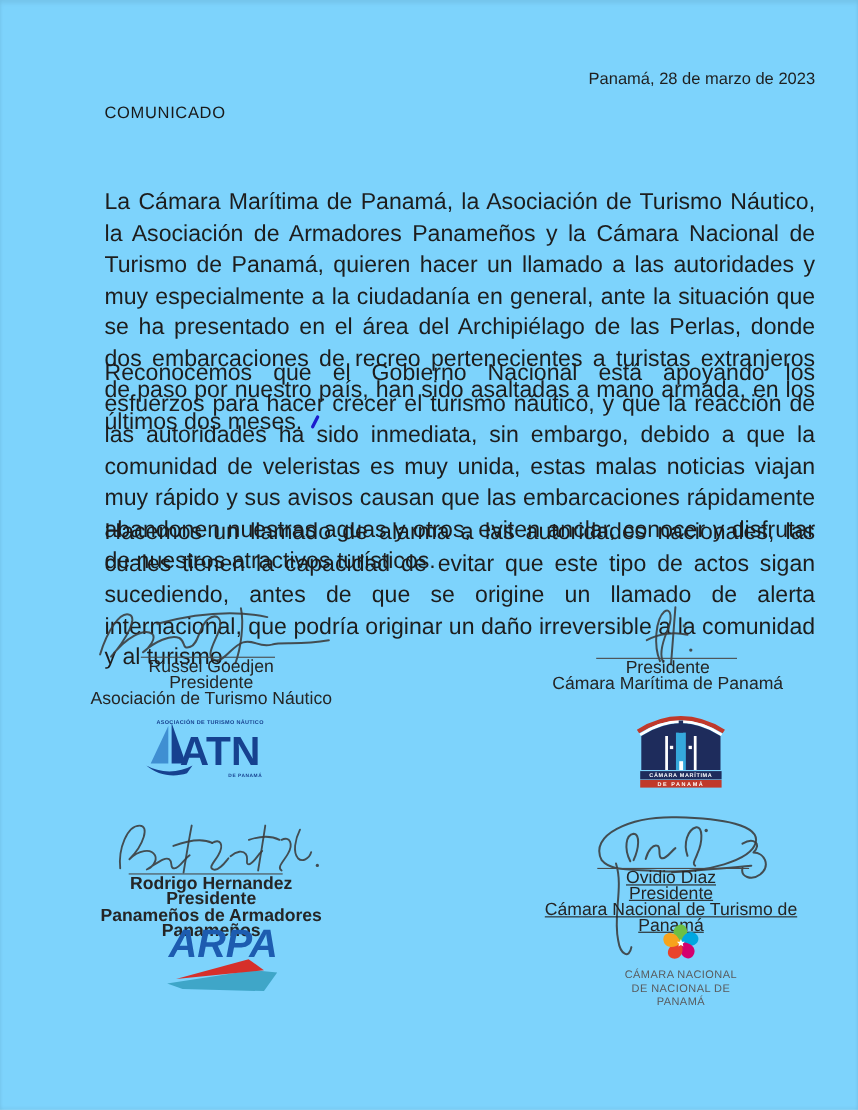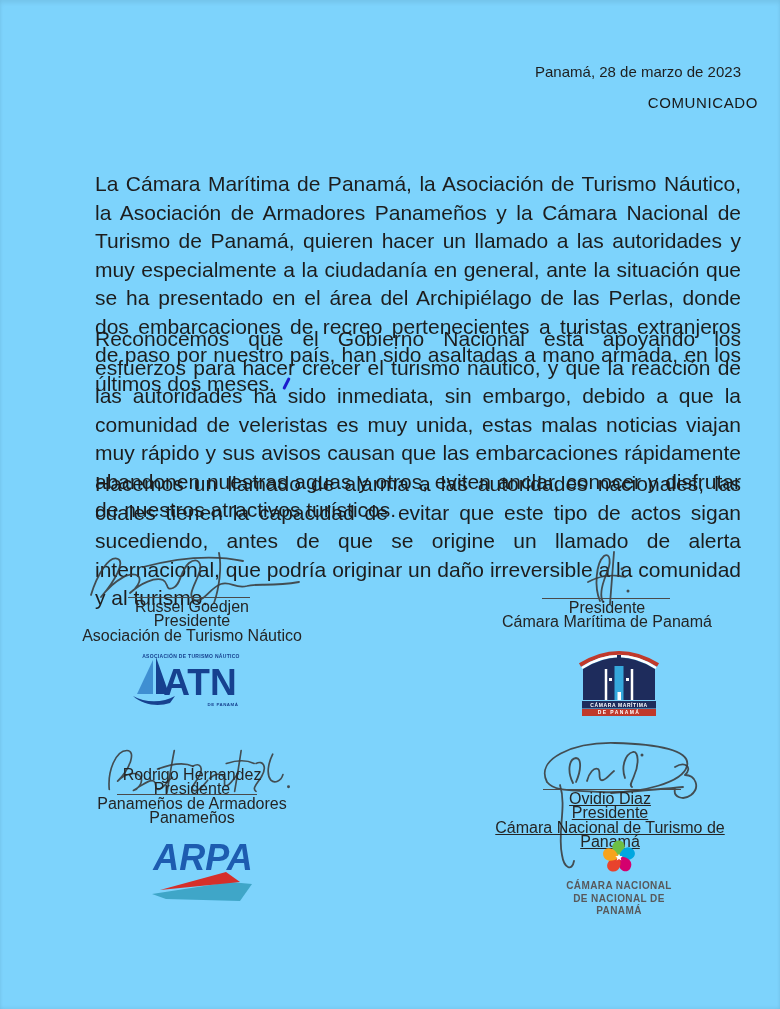--- a/index.html
+++ b/index.html
@@ -2,34 +2,34 @@
 <html><head>
 <meta charset="utf-8">
 <style>
   html,body{margin:0;padding:0;background:#ffffff;}
   .page{
     position:relative;width:780px;height:1009px;background:#7dd3fc;
     font-family:"Liberation Sans",sans-serif;color:#222;overflow:hidden;
     box-shadow:inset 0 3px 4px rgba(0,0,0,0.07), inset 0 -2px 3px rgba(0,0,0,0.04);
   }
   .date{position:absolute;top:63px;left:95px;width:646px;text-align:right;font-size:15px;color:#1e1e1e;}
-  .doc-title{position:absolute;top:94px;left:112px;width:646px;text-align:right;font-size:15px;letter-spacing:.6px;color:#191919;font-weight:500;}
+  .doc-title{position:absolute;top:94px;left:95px;width:646px;text-align:left;font-size:15px;letter-spacing:.6px;color:#191919;font-weight:500;}
   .para{position:absolute;left:95px;width:646px;text-align:justify;font-size:21px;line-height:28.5px;color:#1d1d1d;}
   #para-1{top:149px;}
   #para-2{top:304px;}
   #para-3{top:449px;}
   .pen-mark{position:absolute;left:285px;top:377px;width:3px;height:13px;background:#1c1ccd;border-radius:2px;transform:rotate(27deg);}
   .sig-svg{position:absolute;overflow:visible;}
   .sig-svg path{fill:none;stroke:#3a3a3a;stroke-width:1.8;stroke-linecap:round;stroke-linejoin:round;opacity:.88;}
   .sig-svg circle{fill:#3a3a3a;opacity:.88;}
   .sig-line{position:absolute;border-top:1.5px solid #4a4a4a;height:0;}
   .sig-text{position:absolute;width:250px;text-align:center;font-size:16px;line-height:14.3px;color:#252525;}
   .logo-svg{position:absolute;}
   .cnt-block{position:absolute;left:556px;top:838px;width:126px;text-align:center;}
-  .cnt-caption{font-size:10px;line-height:12.5px;letter-spacing:.4px;color:#58595b;font-weight:bold;}
+  .cnt-caption{font-size:10px;line-height:12.5px;letter-spacing:.4px;color:#58595b;font-weight:normal;}
 </style>
 </head>
 <body>
 
 <div class="page">
 
   <div class="date">Panamá, 28 de marzo de 2023</div>
   <div class="doc-title">COMUNICADO</div>
 
   <p class="para" id="para-1">La Cámara Marítima de Panamá, la Asociación de Turismo Náutico,  la Asociación de Armadores Panameños y la Cámara Nacional de Turismo de Panamá, quieren hacer un llamado a las autoridades y muy especialmente a la ciudadanía en general, ante la situación que se ha presentado en el área del Archipiélago de las Perlas, donde dos embarcaciones de recreo pertenecientes a turistas extranjeros de paso por nuestro país, han sido asaltadas a mano armada, en los últimos dos meses.</p>
@@ -96,21 +96,21 @@
     <path d="M62,28 C78,22 92,21 100,25"></path>
     <path d="M100,25 C108,20 112,27 106,37 C102,44 96,49 101,51 C106,53 112,45 116,40"></path>
     <path d="M118,38 C124,33 130,32 133,36 C136,40 132,46 136,46 C141,45 144,37 149,33"></path>
     <path d="M152,8 C150,22 147,40 145,52"></path>
     <path d="M136,22 C148,18 158,18 166,22"></path>
     <path d="M168,22 C176,18 180,26 174,36 C170,43 163,49 168,52"></path>
     <path d="M186,12 C181,22 179,34 184,40 C188,44 195,41 197,34"></path>
     <circle cx="203" cy="47" r="1.6"></circle>
   </svg>
   <div class="sig-line" style="left:117px;top:794px;width:140px;"></div>
-  <div class="sig-text" style="left:67px;top:768px;">
+  <div class="sig-text" style="left:67px;top:797px;font-weight:bold;">
     <div>Rodrigo Hernandez</div>
     <div>Presidente</div>
     <div>Panameños de Armadores Panameños</div>
   </div>
 
   <svg class="sig-svg" style="left:515px;top:737px;" width="200" height="150" viewBox="0 0 200 150">
     <path d="M32,45 C20,22 58,5 100,6 C142,7 176,13 172,29 C168,45 128,57 86,55 C56,53 40,55 32,45"></path>
     <path d="M58,46 C52,34 54,22 61,21 C67,21 66,34 61,45"></path>
     <path d="M72,44 C74,36 79,30 83,32 C86,34 83,41 86,43 C90,45 95,37 99,34"></path>
     <path d="M110,41 C106,30 110,17 118,15 C124,14 124,28 119,39 C117,45 114,48 117,50"></path>

